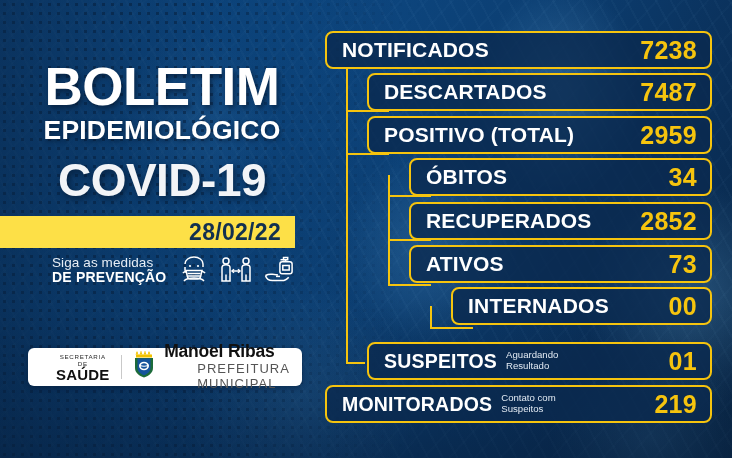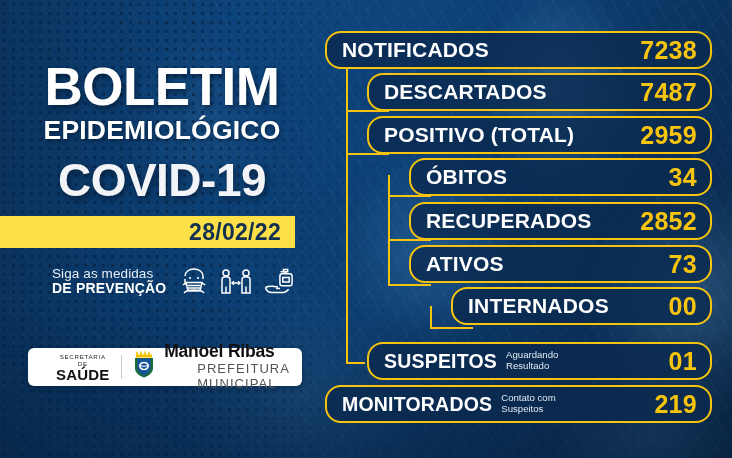--- a/index.html
+++ b/index.html
@@ -113,23 +113,23 @@
     font-weight: 700;
     color: #12304f;
     letter-spacing: 0.3px;
     padding-right: 14px;
   }
 
   
   .prevention {
     position: absolute;
     left: 52px;
-    top: 266px;
+    top: 255px;
     display: flex;
-    align-items: flex-end;
+    align-items: flex-start;
     gap: 12px;
   }
   .prev-text { line-height: 1.12; }
   .prev-l1 {
     font-size: 13.5px;
     font-weight: 400;
     color: #e7eef6;
     letter-spacing: 0.1px;
   }
   .prev-l2 {
@@ -206,21 +206,21 @@
     position: absolute;
     left: 0; top: 0;
     width: 732px; height: 458px;
     pointer-events: none;
   }
   .row {
     position: absolute;
     height: 38px;
     right: 20px;
     border: 2px solid #f6c40e;
-    border-radius: 16px;
+    border-radius: 8px;
     background: rgba(10,41,78,0.78);
     display: flex;
     align-items: center;
     box-sizing: border-box;
     padding: 0 13px 0 15px;
   }
   .row-label {
     font-size: 21px;
     font-weight: 800;
     color: #ffffff;

